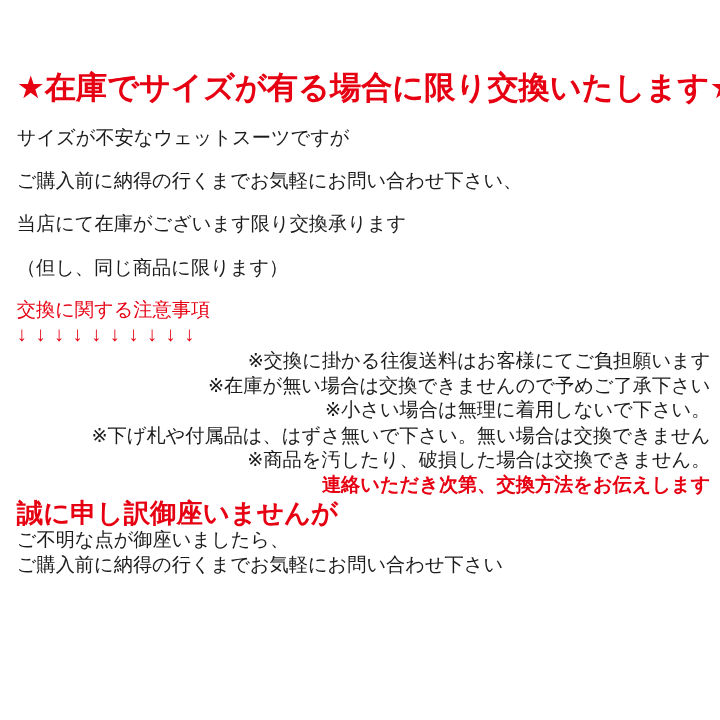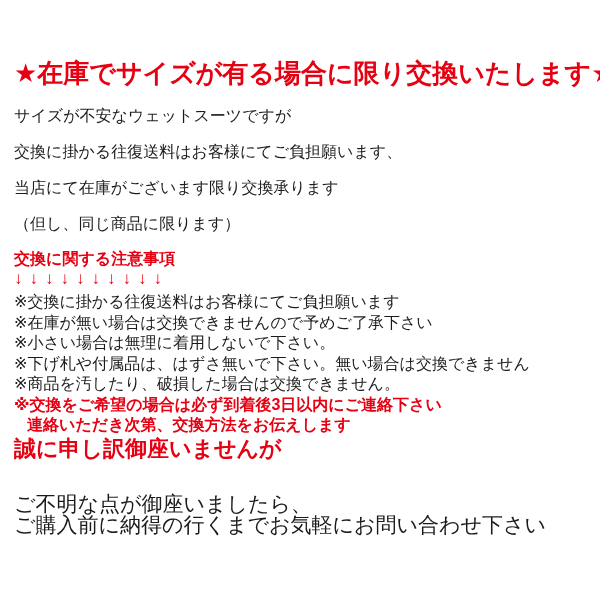--- a/index.html
+++ b/index.html
@@ -29,83 +29,83 @@
   .intro {
     margin-top: 14px;
     font-size: 16px;
     line-height: 20px;
   }
   .intro .line { white-space: nowrap; margin-top: 16px; }
   .notes-heading {
     margin-top: 15px;
     font-size: 16px;
     line-height: 20px;
-    font-weight: bold;
+    font-weight: normal;
     color: #e60012;
     white-space: nowrap;
   }
   .arrows-row {
     font-size: 17px;
     line-height: 20px;
     font-weight: bold;
     color: #e60012;
     letter-spacing: 7px;
     white-space: nowrap;
   }
   .notes-list {
     margin-top: 3px;
     font-size: 16px;
     line-height: 20.5px;
+    text-align: right;
   }
   .notes-list .note { white-space: nowrap; }
   .notes-list .note-red {
     color: #e60012;
     font-weight: bold;
     white-space: nowrap;
   }
   .notes-list .note-red.indented { padding-left: 13px; }
   .no-returns {
     font-size: 22px;
     line-height: 25px;
     font-weight: bold;
     color: #e60012;
   }
   .no-returns .line { white-space: nowrap; }
   .contact {
-    margin-top: 32px;
-    font-size: 21px;
+    margin-top: 0;
+    font-size: 16px;
     line-height: 21px;
   }
   .contact .line { white-space: nowrap; }
 </style>
 </head>
 <body>
 
 <div class="page">
 
   <div class="main-title">★在庫でサイズが有る場合に限り交換いたします★</div>
 
   <div class="intro">
     <div class="line">サイズが不安なウェットスーツですが</div>
-    <div class="line">交換に掛かる往復送料はお客様にてご負担願います、</div>
+    <div class="line">ご購入前に納得の行くまでお気軽にお問い合わせ下さい、</div>
     <div class="line">当店にて在庫がございます限り交換承ります</div>
     <div class="line">（但し、同じ商品に限ります）</div>
   </div>
 
   <div class="notes-heading">交換に関する注意事項</div>
 
   <div class="arrows-row">↓↓↓↓↓↓↓↓↓↓</div>
 
   <div class="notes-list">
     <div class="note">※交換に掛かる往復送料はお客様にてご負担願います</div>
     <div class="note">※在庫が無い場合は交換できませんので予めご了承下さい</div>
     <div class="note">※小さい場合は無理に着用しないで下さい。</div>
     <div class="note">※下げ札や付属品は、はずさ無いで下さい。無い場合は交換できません</div>
     <div class="note">※商品を汚したり、破損した場合は交換できません。</div>
-    <div class="note-red">※交換をご希望の場合は必ず到着後3日以内にご連絡下さい</div>
     <div class="note-red indented">連絡いただき次第、交換方法をお伝えします</div>
   </div>
 
   <div class="no-returns">
     <div class="line">誠に申し訳御座いませんが</div>
   </div>
 
   <div class="contact">
     <div class="line">ご不明な点が御座いましたら、</div>
     <div class="line">ご購入前に納得の行くまでお気軽にお問い合わせ下さい</div>

